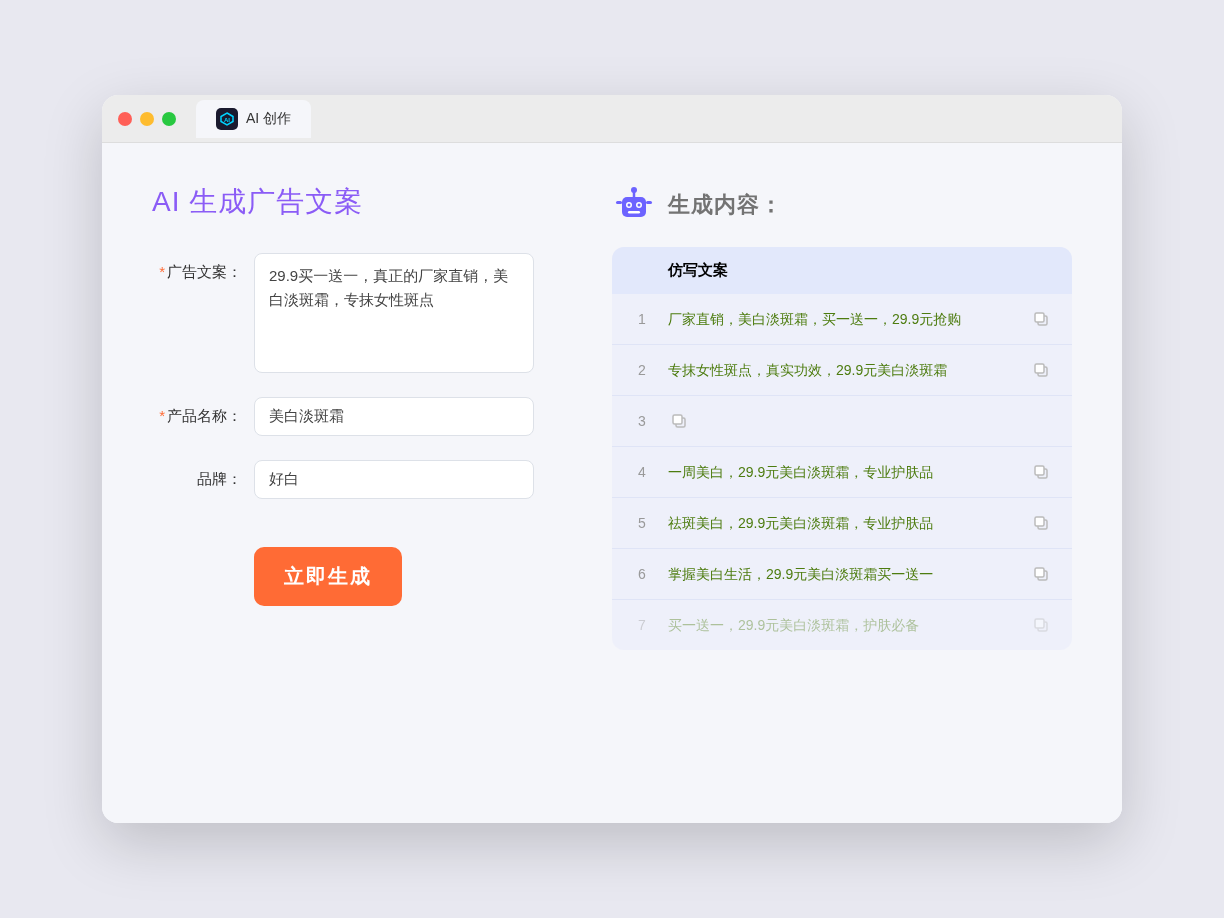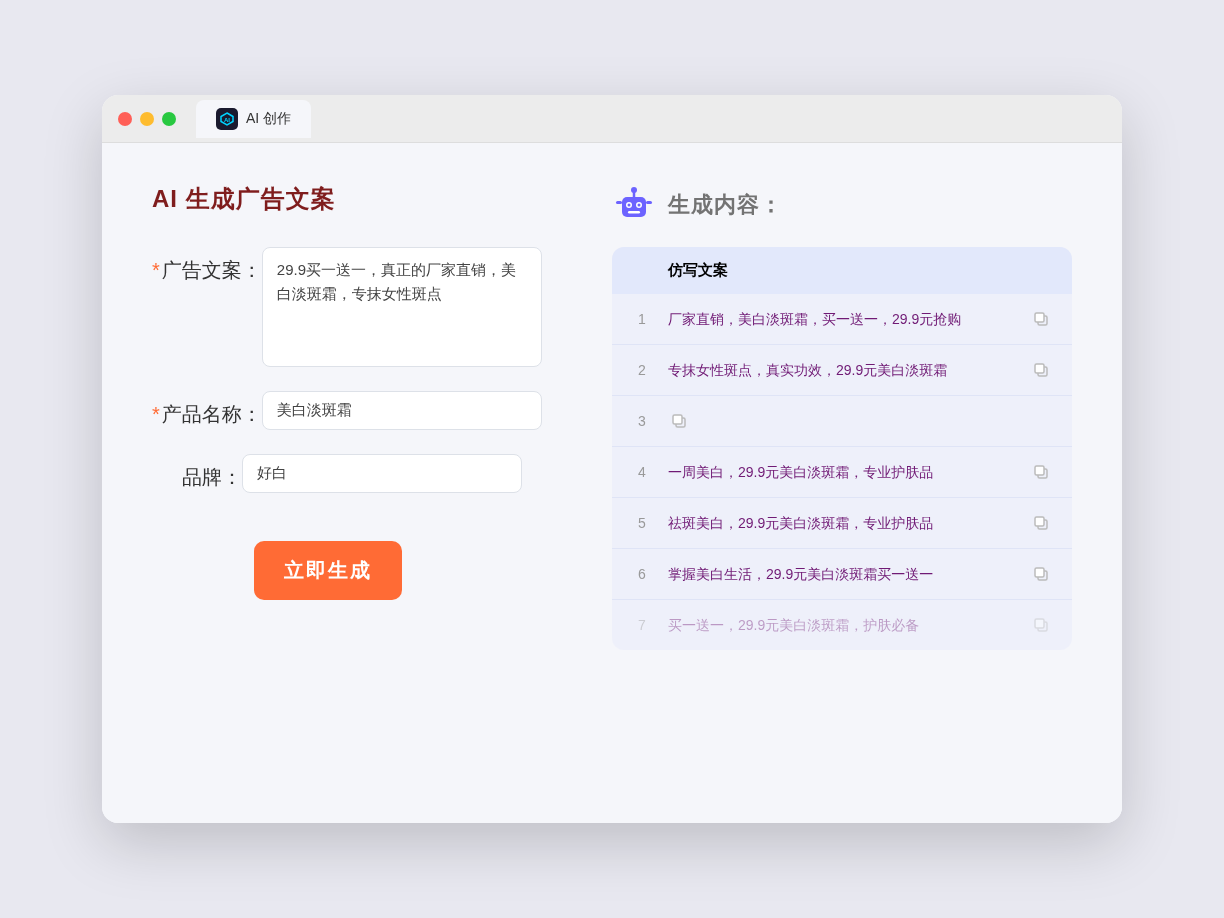--- a/index.html
+++ b/index.html
@@ -76,39 +76,40 @@
       gap: 40px;
       min-height: 680px;
     }
 
     
     .left-panel {
       flex: 0 0 420px;
     }
 
     .page-title {
-      font-size: 24px;
-      font-weight: 700;
-      color: #7f1d1d;
+      font-size: 28px;
+      font-weight: 400;
+      color: #8b5cf6;
       margin-bottom: 32px;
       letter-spacing: 1px;
     }
 
     .form-group {
       display: flex;
       align-items: flex-start;
       margin-bottom: 24px;
     }
 
     .form-label {
-      font-size: 20px;
+      font-size: 15px;
       color: #333;
       min-width: 90px;
       padding-top: 10px;
       text-align: right;
+      margin-right: 12px;
     }
 
     .form-label .required {
       color: #ff6b35;
       margin-right: 2px;
     }
 
     .form-input, .form-textarea {
       width: 280px;
       border: 1.5px solid #dde1e8;
@@ -199,21 +200,21 @@
     .result-num {
       font-size: 14px;
       color: #999;
       min-width: 20px;
       text-align: center;
     }
 
     .result-text {
       flex: 1;
       font-size: 14px;
-      color: #701a75;
+      color: #4d7c0f;
       line-height: 1.5;
     }
 
     .copy-icon {
       width: 22px;
       height: 22px;
       display: flex;
       align-items: center;
       justify-content: center;
       color: #aaa;

